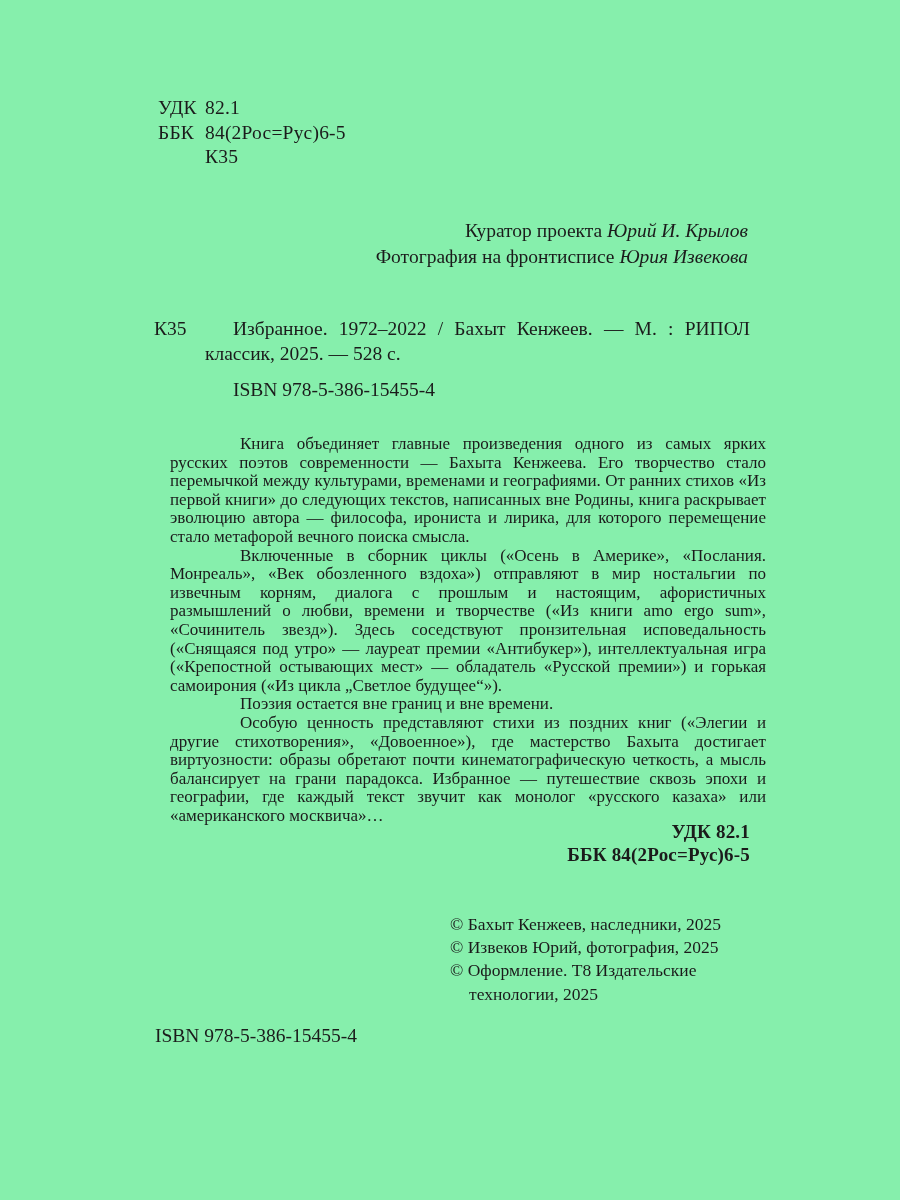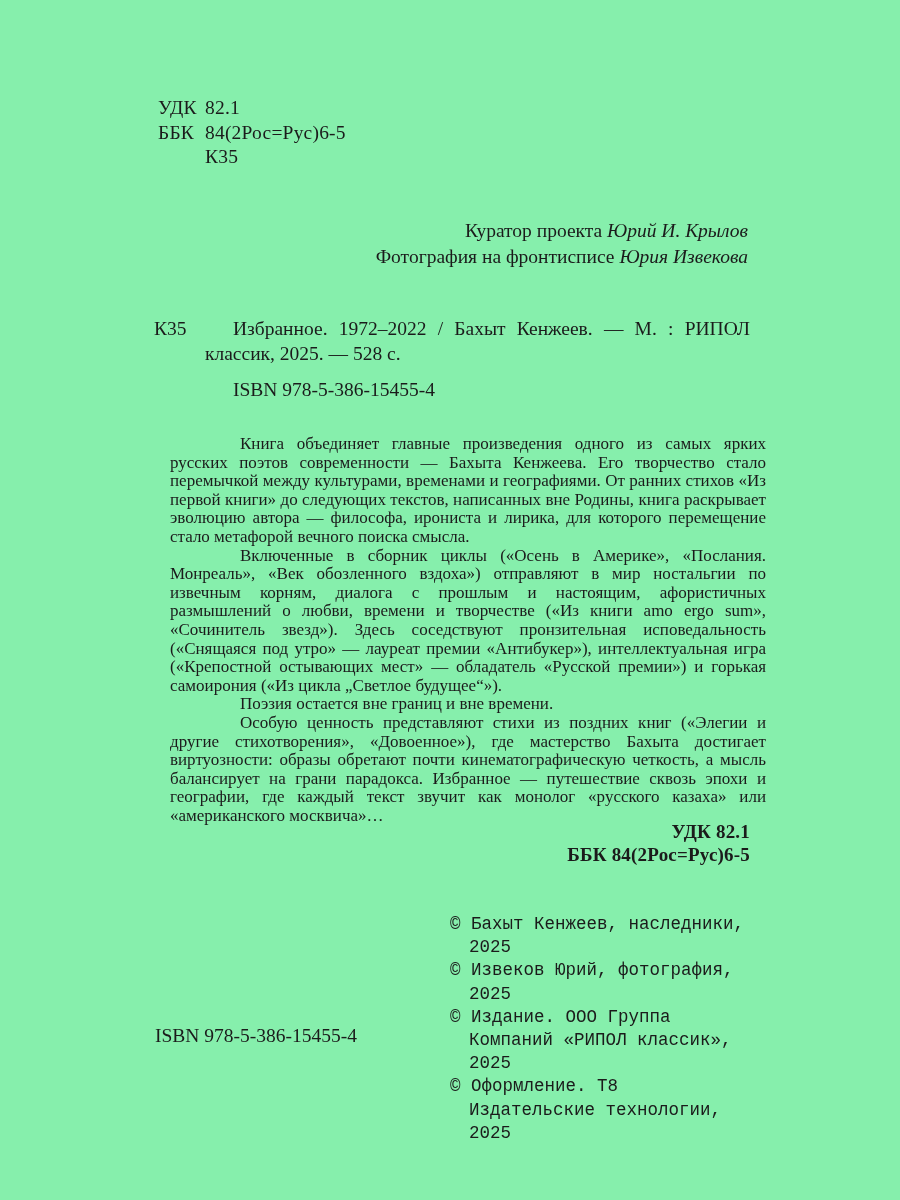--- a/index.html
+++ b/index.html
@@ -84,21 +84,20 @@
   }
 
   
   .copyrights {
     position: absolute;
     left: 450px;
     top: 913px;
     width: 302px;
     font-size: 17.5px;
     line-height: 23.2px;
-    font-family: Liberation Mono, monospace;
   }
   .copyrights p {
     margin: 0;
     padding-left: 19px;
     text-indent: -19px;
   }
 
   
   .isbn-footer {
     position: absolute;
@@ -143,19 +142,18 @@
   </div>
 
   <div class="bottom-class">
     <div>УДК 82.1</div>
     <div>ББК 84(2Рос=Рус)6-5</div>
   </div>
 
   <div class="copyrights">
     <p>© Бахыт Кенжеев, наследники, 2025</p>
     <p>© Извеков Юрий, фотография, 2025</p>
-    <p>© Издание. ООО Группа Компаний «РИПОЛ классик», 2025</p>
     <p>© Оформление. Т8 Издательские технологии, 2025</p>
   </div>
 
   <div class="isbn-footer">ISBN 978-5-386-15455-4</div>
 
 </div>
 
 </body></html>

